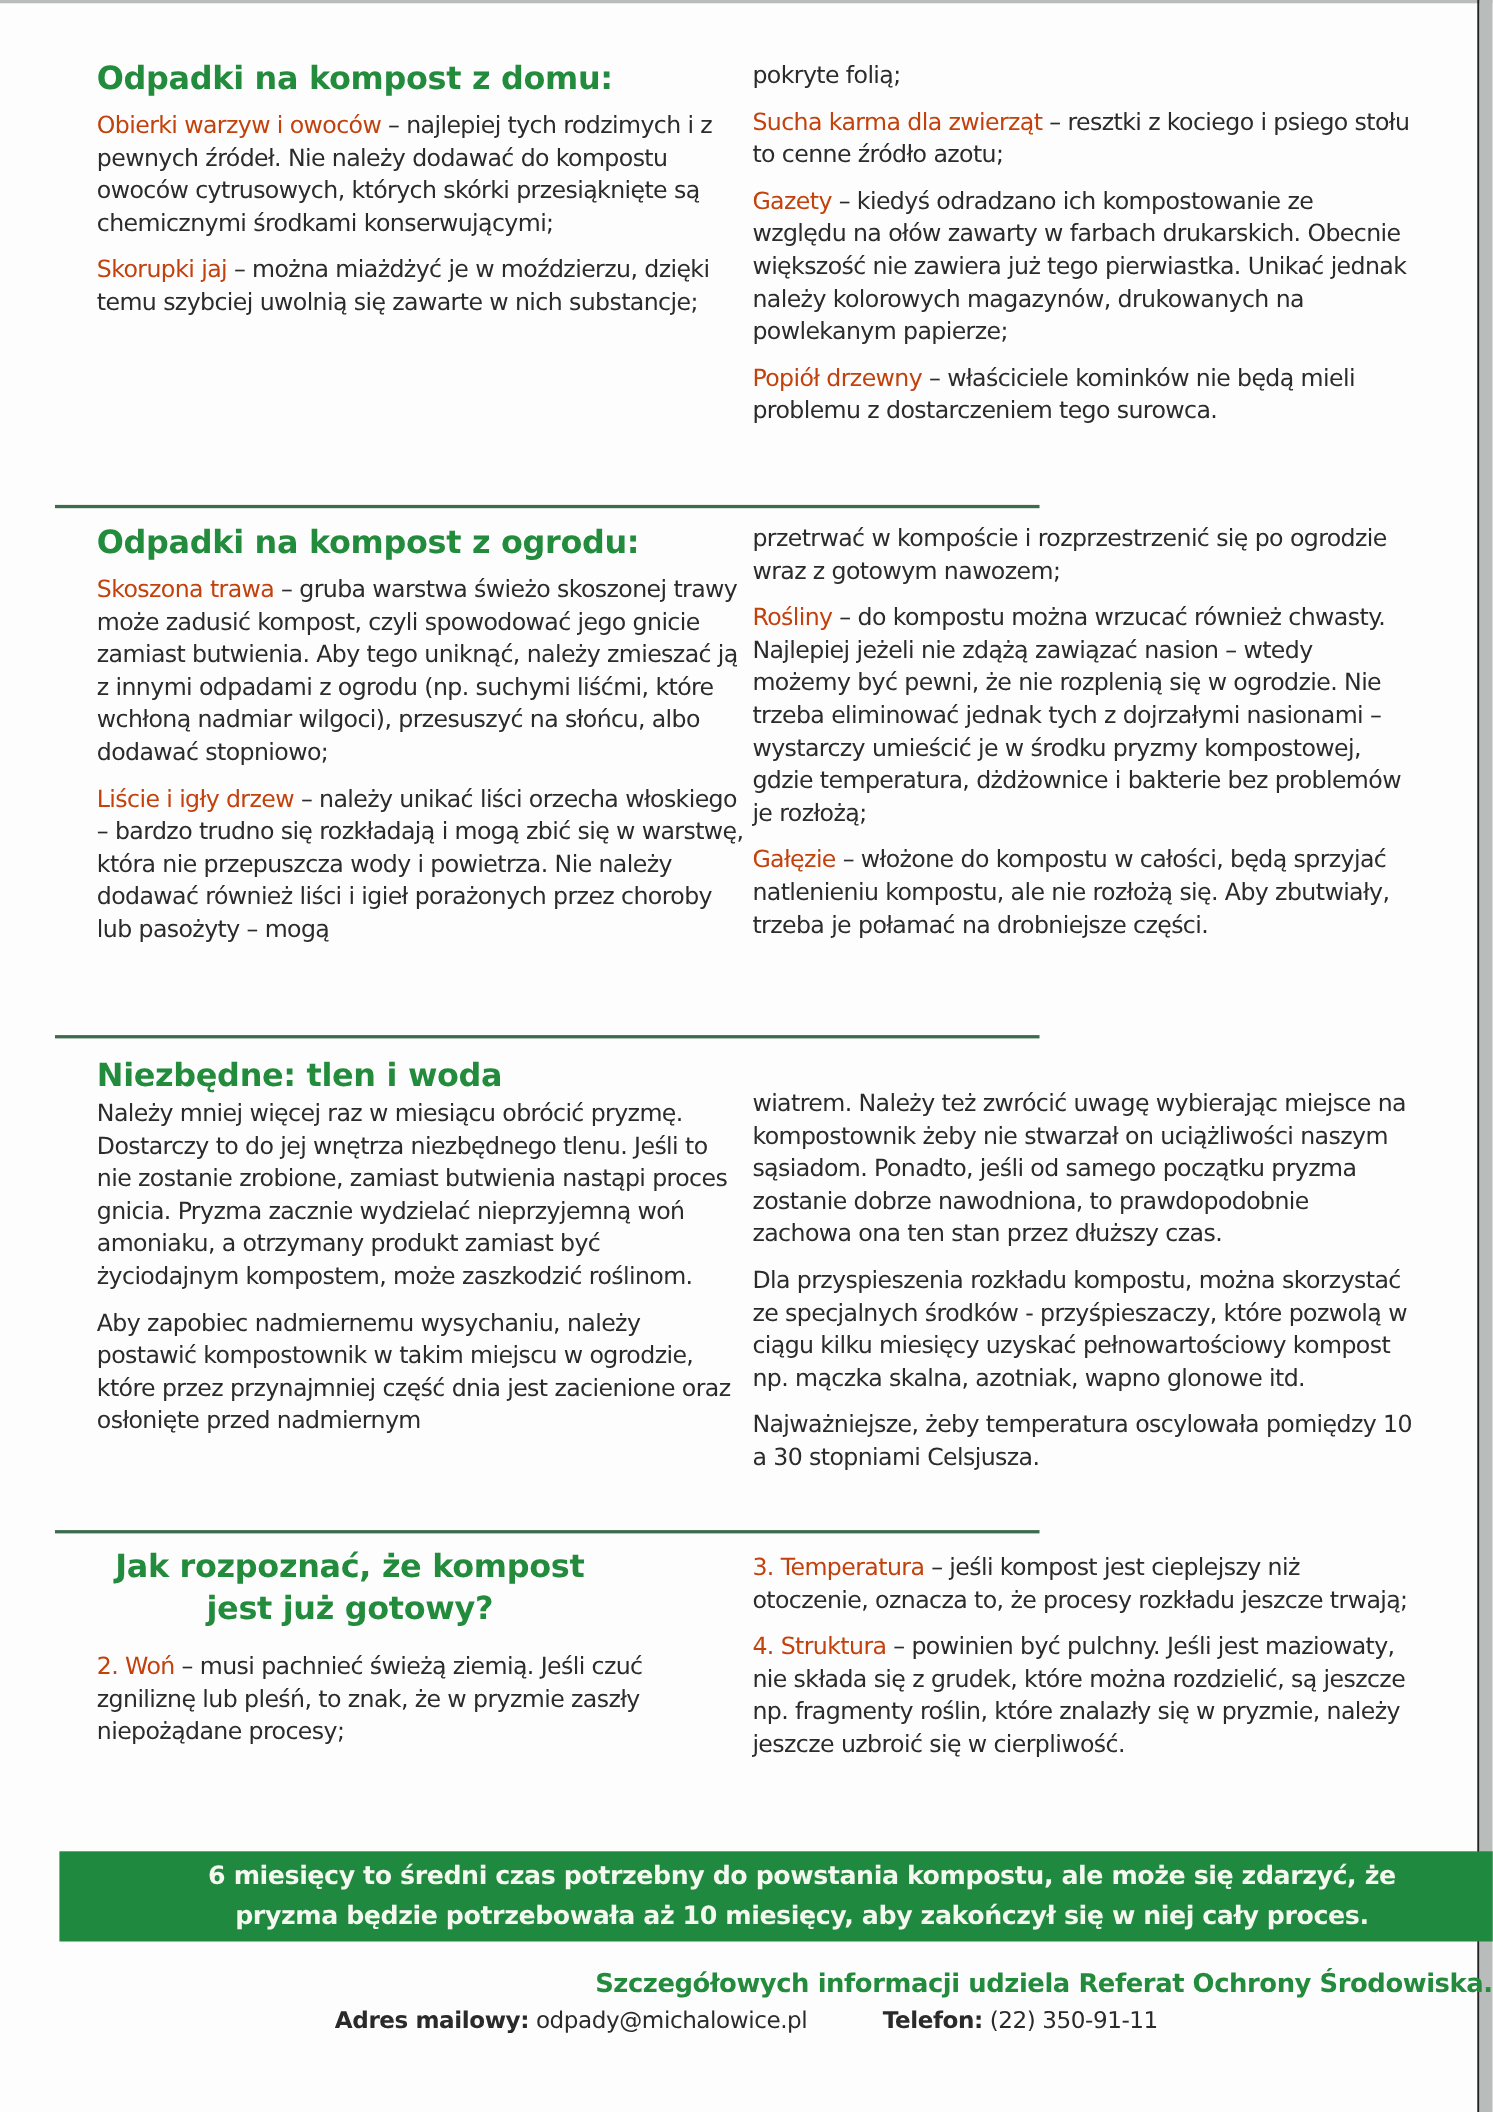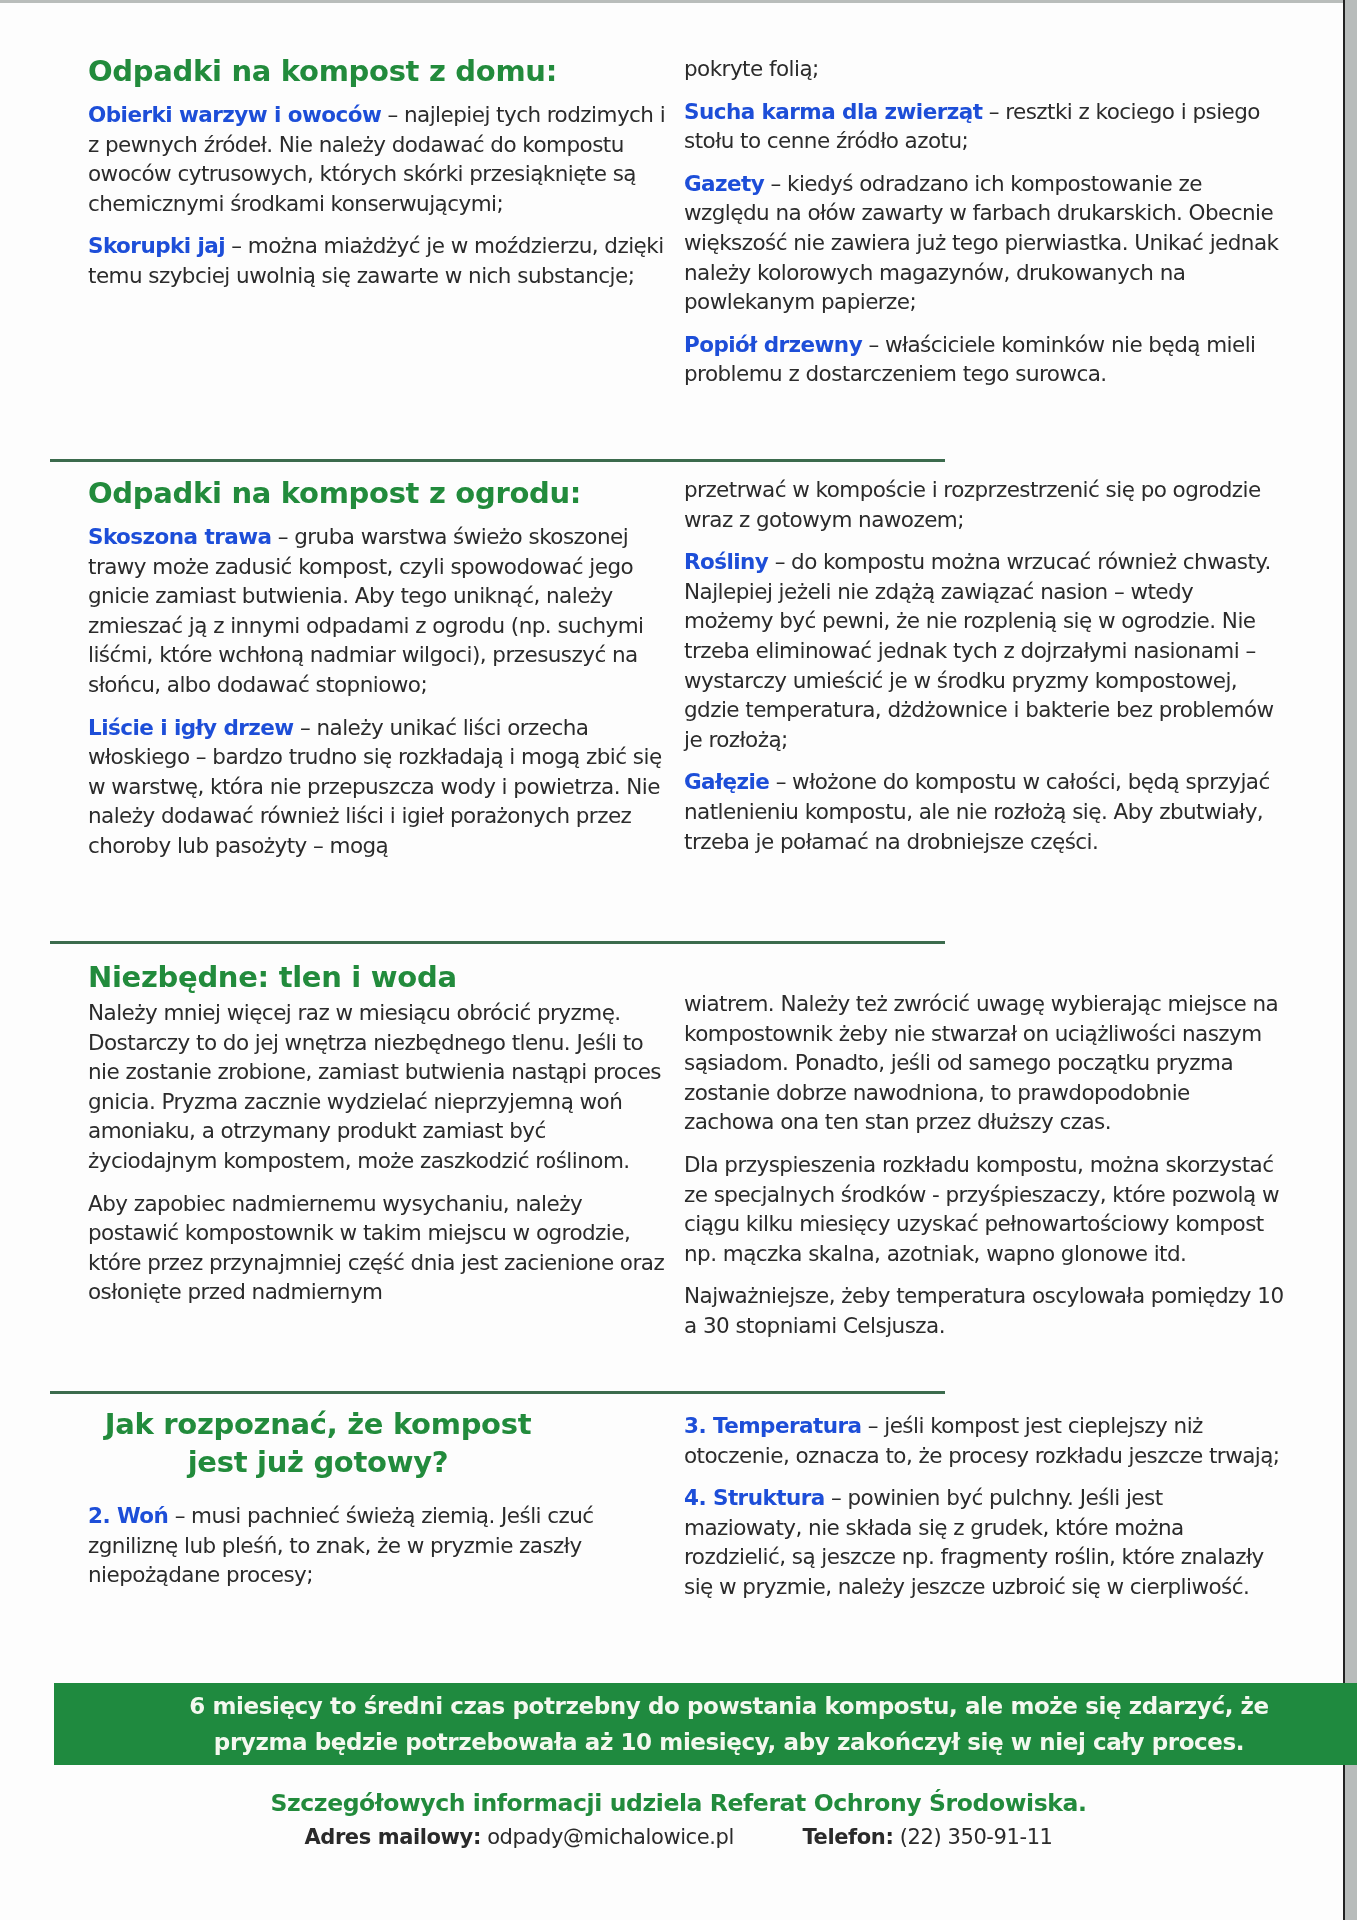--- a/index.html
+++ b/index.html
@@ -20,32 +20,32 @@
   .h2 {
     color: #228b3c; font-weight: bold;
     font-family: "DejaVu Sans", sans-serif;
     font-size: 29px; line-height: 38px; margin: 0 0 10px 0;
     letter-spacing: -0.3px;
   }
   .p {
     font-size: 21.5px; line-height: 29.6px; margin: 0 0 13px 0;
     letter-spacing: -0.55px; color: #2b2b2b;
   }
-  .p b { font-weight: bold; color: #1d4ed8; }
+  .p b { font-weight: normal; color: #c2410c; }
 
   .divider { position: absolute; left: 50px; width: 895px; height: 3px; background: #3c6b4d; }
 
   .banner {
     position: absolute; left: 54px; top: 1683px; width: 1350px; height: 82px;
     background: #1f8a3f; color: #f4f8ef; text-align: center;
     font-weight: bold; font-size: 23px; line-height: 36px;
     box-sizing: border-box; padding-top: 5px; letter-spacing: -0.4px;
   }
   .contact-title {
-    position: absolute; left: 0; width: 1357px; top: 1787px; text-align: center;
+    position: absolute; left: 0; width: 1357px; top: 1787px; text-align: right;
     color: #228b3c; font-weight: bold; font-size: 23.5px; line-height: 32px; letter-spacing: -0.4px;
   }
   .contact-line {
     position: absolute; left: 0; width: 1357px; top: 1822px; text-align: center;
     font-size: 21px; line-height: 30px; color: #2a2a2a; letter-spacing: -0.4px;
   }
   .contact-line b { font-weight: bold; }
   .gap { display: inline-block; width: 56px; }
 </style>
 </head>

